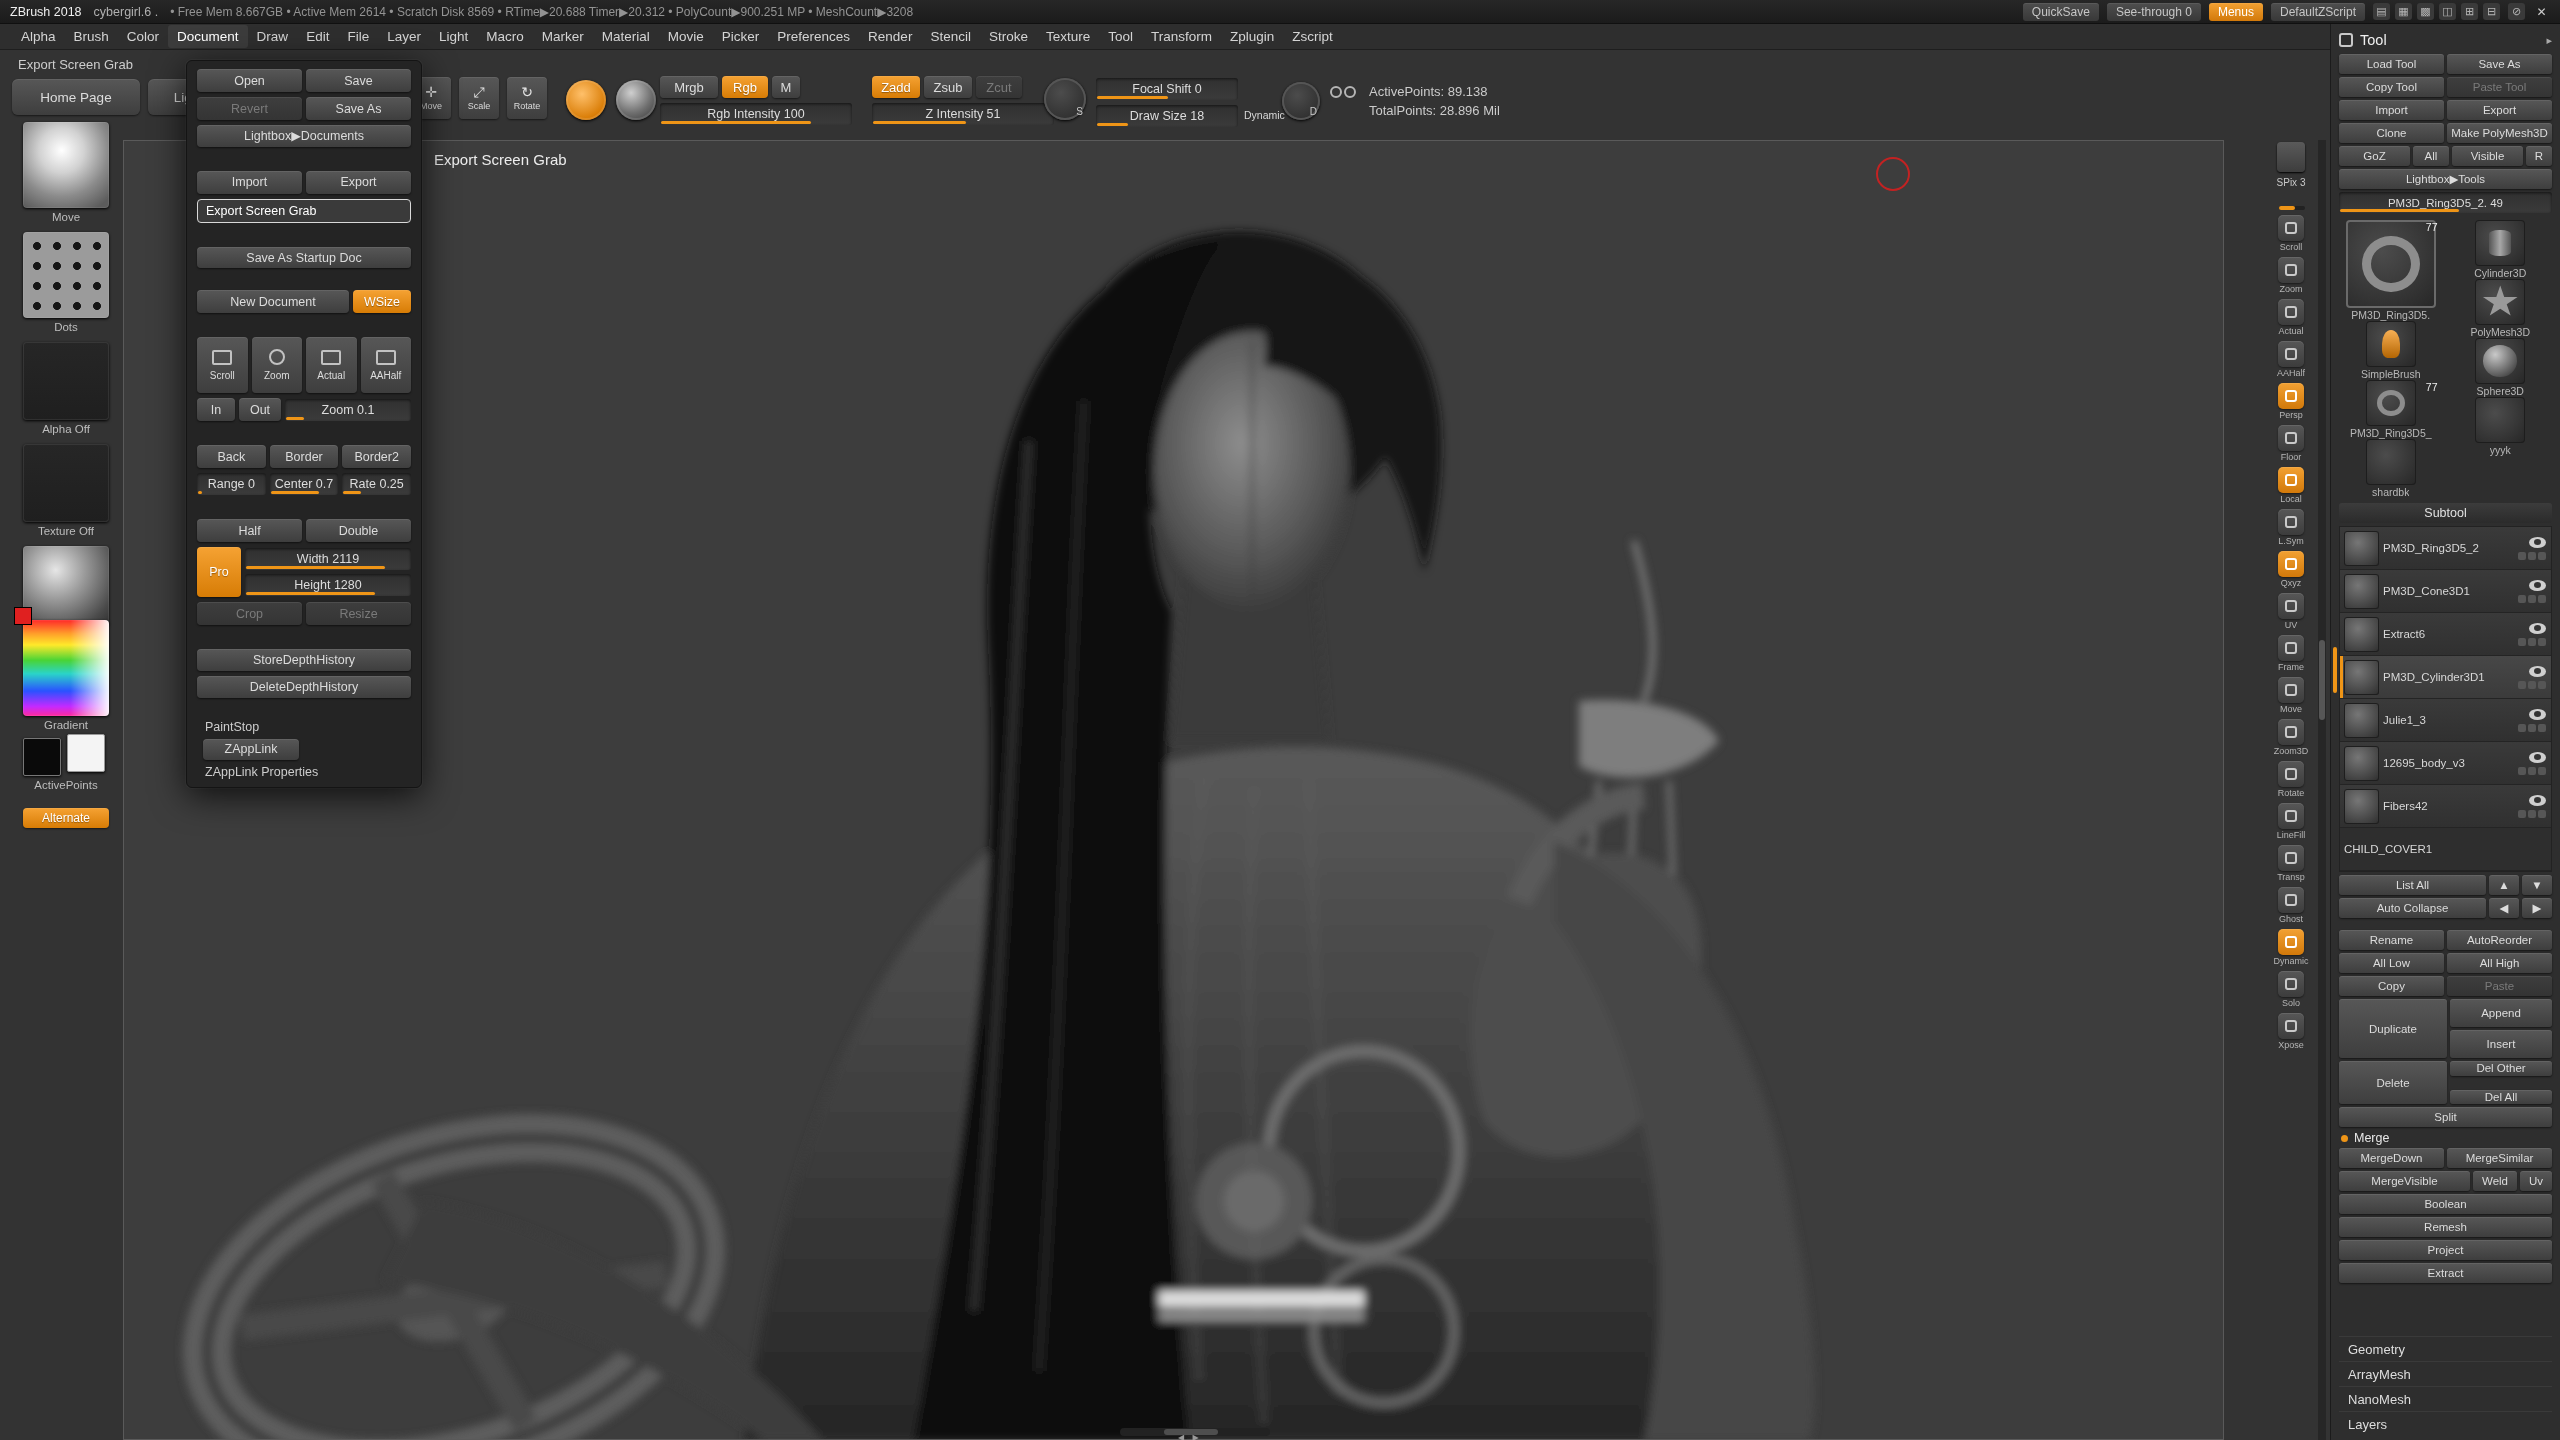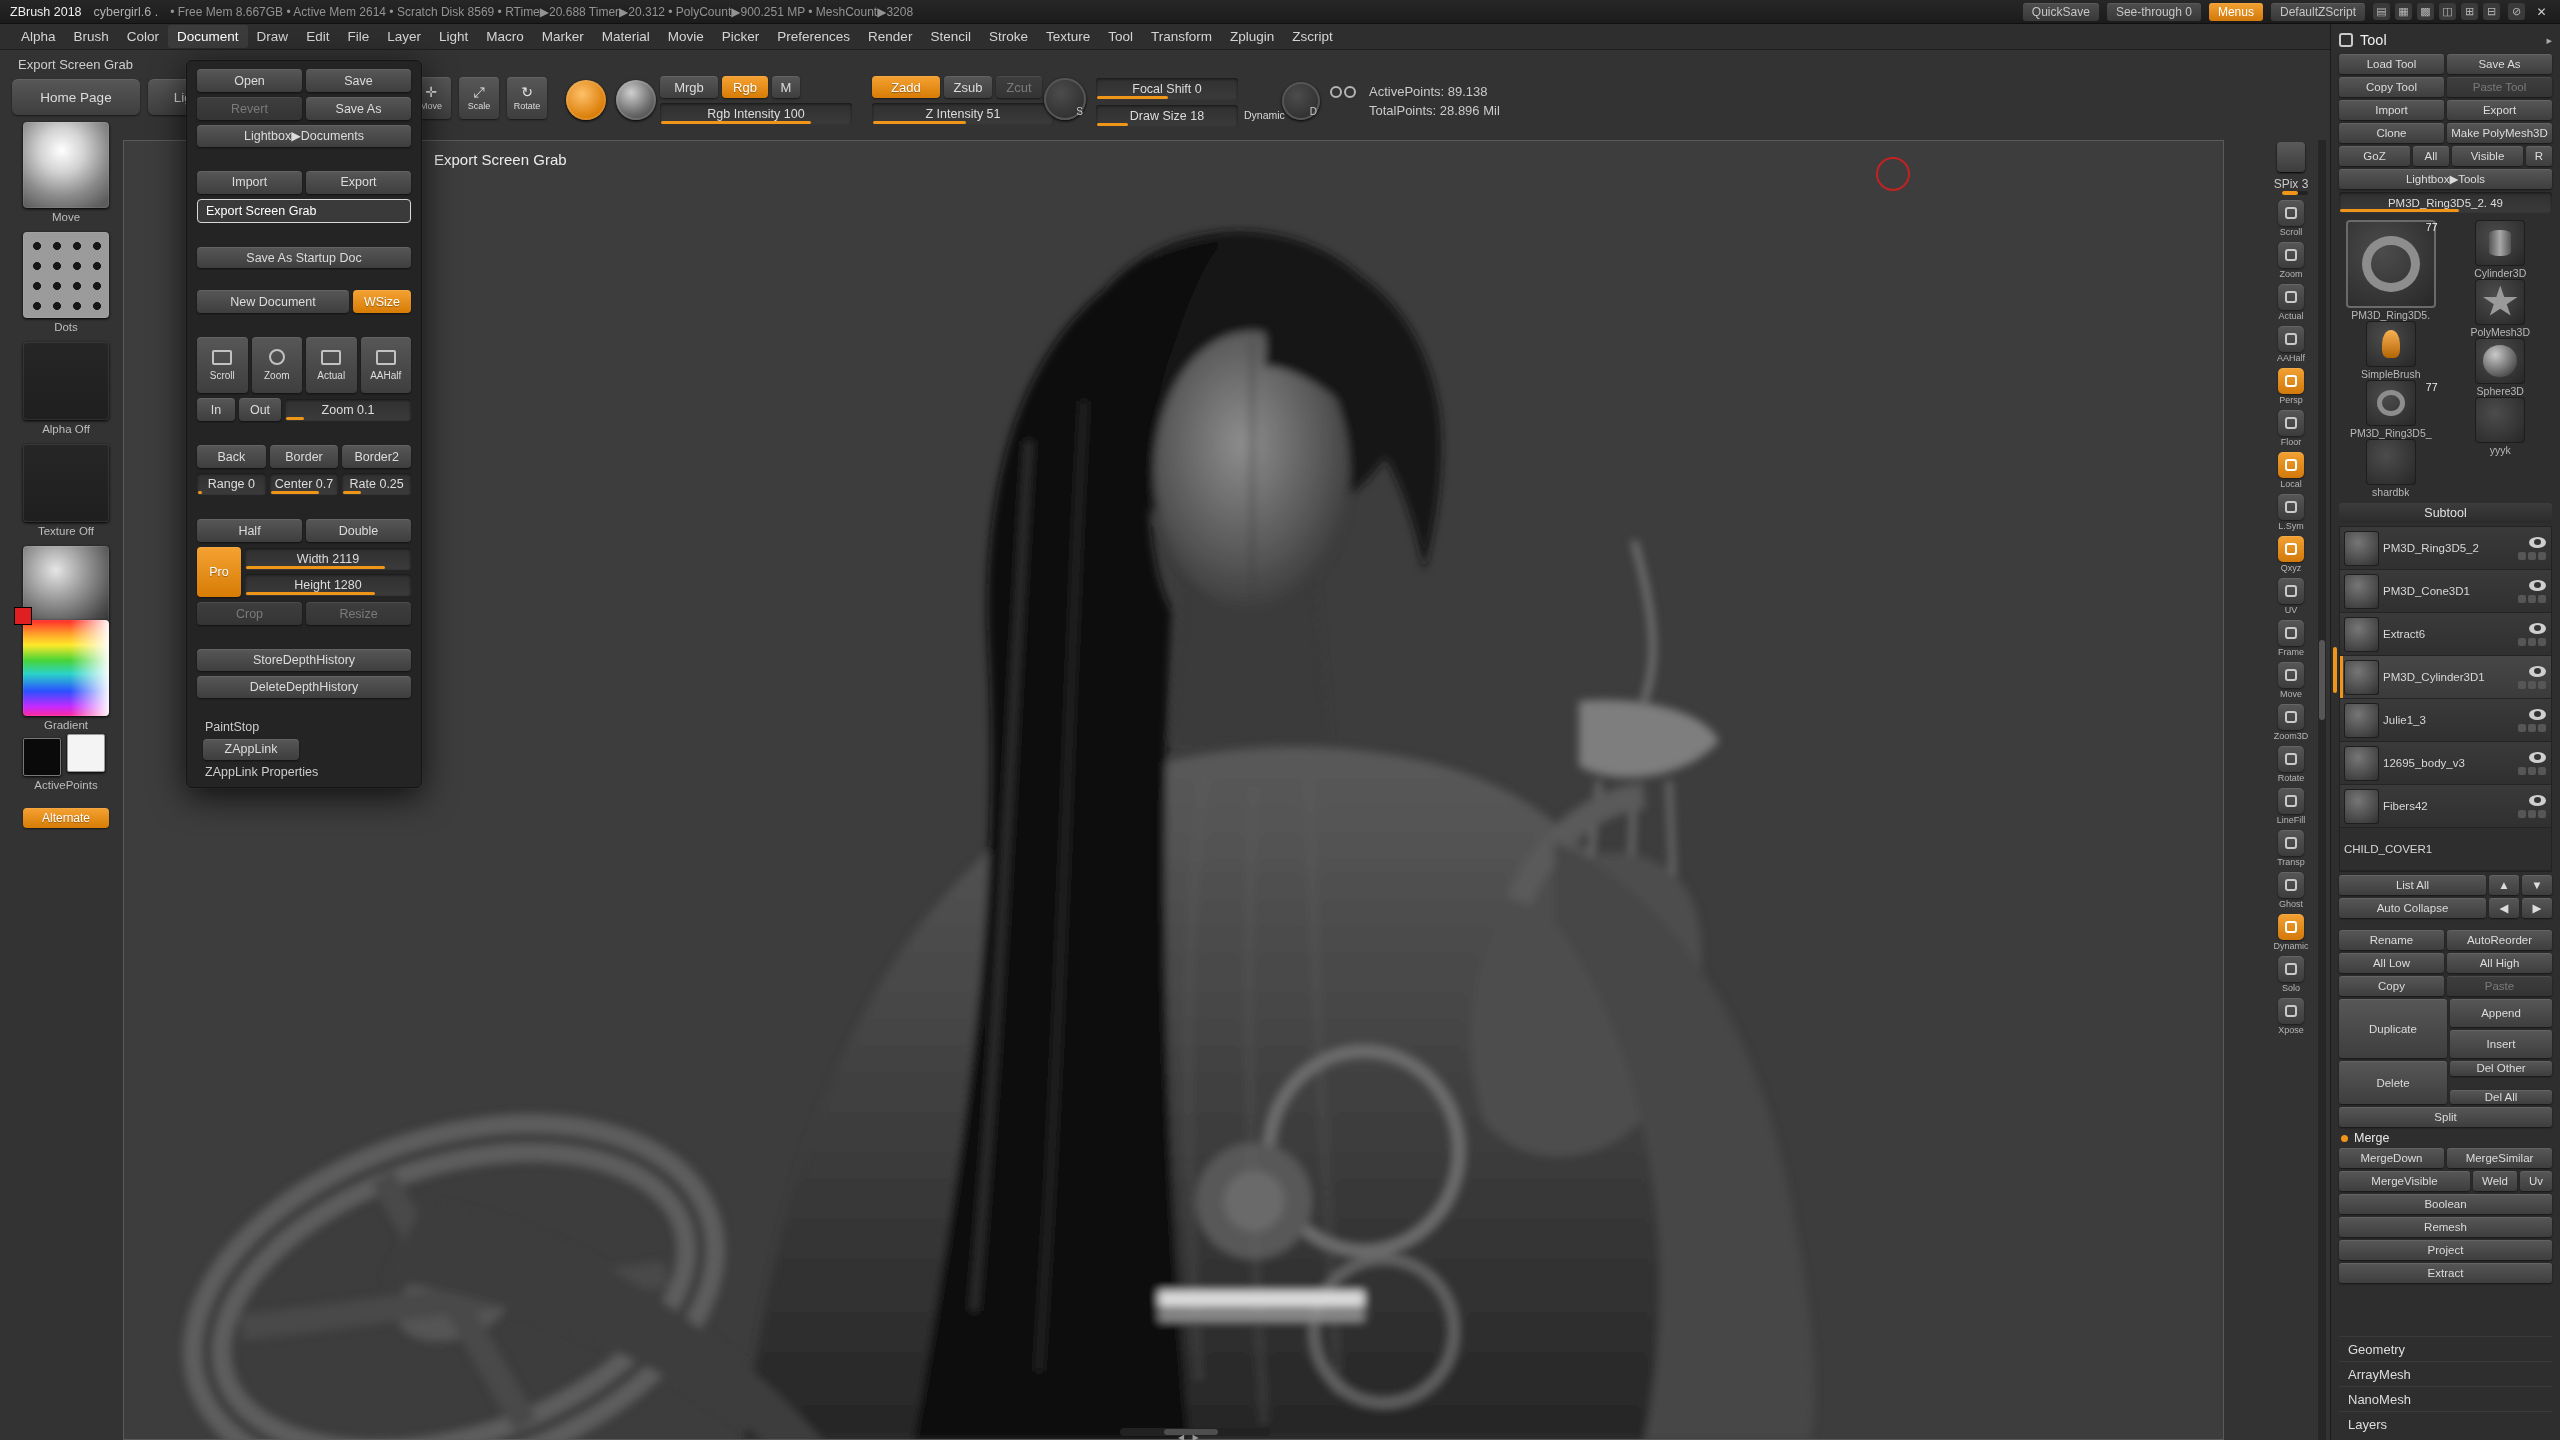--- a/index.html
+++ b/index.html
@@ -87,21 +87,21 @@
   .menu-hover{height:26px;display:flex;align-items:center;padding:0 8px;background:#3a3a3a;border:1px solid #d9d9d9;border-radius:4px;color:#fff;font-size:12.5px;cursor:pointer}
   .miniicon{flex:1;height:56px;display:flex;flex-direction:column;align-items:center;justify-content:center;gap:5px;font-size:10px;background:linear-gradient(180deg,#575757,#3e3e3e);border-radius:4px;box-shadow:inset 0 1px 0 rgba(255,255,255,.08),0 1px 2px rgba(0,0,0,.55);cursor:pointer}
   .miniicon .pic{width:20px;height:15px;border:2px solid #c2c2c2;border-radius:2px;position:relative}
   .miniicon .pic.round{border-radius:50%;width:16px;height:16px}
   .zapplink{width:96px;height:32px;font-size:12.5px;align-self:flex-start;margin-left:6px}
   .plainlabel{font-size:12.5px;color:#cdcdcd;padding-left:8px;cursor:pointer}
 
   
   .strip{position:absolute;left:2272px;top:142px;width:38px;display:flex;flex-direction:column;align-items:center;gap:5px}
   .strip-doc{width:28px;height:30px;background:linear-gradient(#5a5a5a,#3d3d3d);border-radius:4px;box-shadow:0 1px 2px #000;cursor:pointer}
-  .spix{display:flex;flex-direction:column;align-items:flex-end;gap:0;font-size:12px;color:#c9c9c9;cursor:pointer}
+  .spix{display:flex;flex-direction:column;align-items:flex-end;gap:18px;font-size:10px;color:#c9c9c9;cursor:pointer}
   .spix .bar{width:26px;height:4px;background:#222;border-radius:2px;position:relative}
   .spix .bar::after{content:"";position:absolute;left:0;top:0;width:60%;height:100%;background:#ef9517;border-radius:2px}
   .strip-item{width:34px;display:flex;flex-direction:column;align-items:center;gap:1px;cursor:pointer}
   .strip-item .sicon{width:26px;height:26px;border-radius:5px;background:linear-gradient(180deg,#575757,#3c3c3c);box-shadow:inset 0 1px 0 rgba(255,255,255,.09),0 1px 2px rgba(0,0,0,.5);position:relative}
   .strip-item .sicon::after{content:"";position:absolute;inset:7px;border:2px solid #c9c9c9;border-radius:3px}
   .strip-item.active .sicon{background:linear-gradient(180deg,#f2a133,#d2790a)}
   .strip-item.active .sicon::after{border-color:#fff}
   .strip-item .slabel{font-size:9px;color:#b5b5b5}
 
   .main-vscroll{position:absolute;left:2318px;top:140px;bottom:0;width:8px;background:#262626}
@@ -232,21 +232,21 @@
       <span class="zbtn" style="width:28px">M</span>
     </div>
     <div class="zslider" style="margin-top:5px">
       <span>Rgb Intensity 100</span>
       <span class="fill" style="width:78%"></span>
     </div>
   </div>
 
   <div class="z-group">
     <div class="row">
-      <span class="zbtn orange" style="width:68px">Zadd</span>
+      <span class="zbtn orange" style="width:48px">Zadd</span>
       <span class="zbtn" style="width:48px">Zsub</span>
       <span class="zbtn dim" style="width:46px">Zcut</span>
     </div>
     <div class="zslider" style="margin-top:5px">
       <span>Z Intensity 51</span>
       <span class="fill" style="width:51%"></span>
     </div>
   </div>
 
   <div class="knob" style="left:1044px;top:78px">

